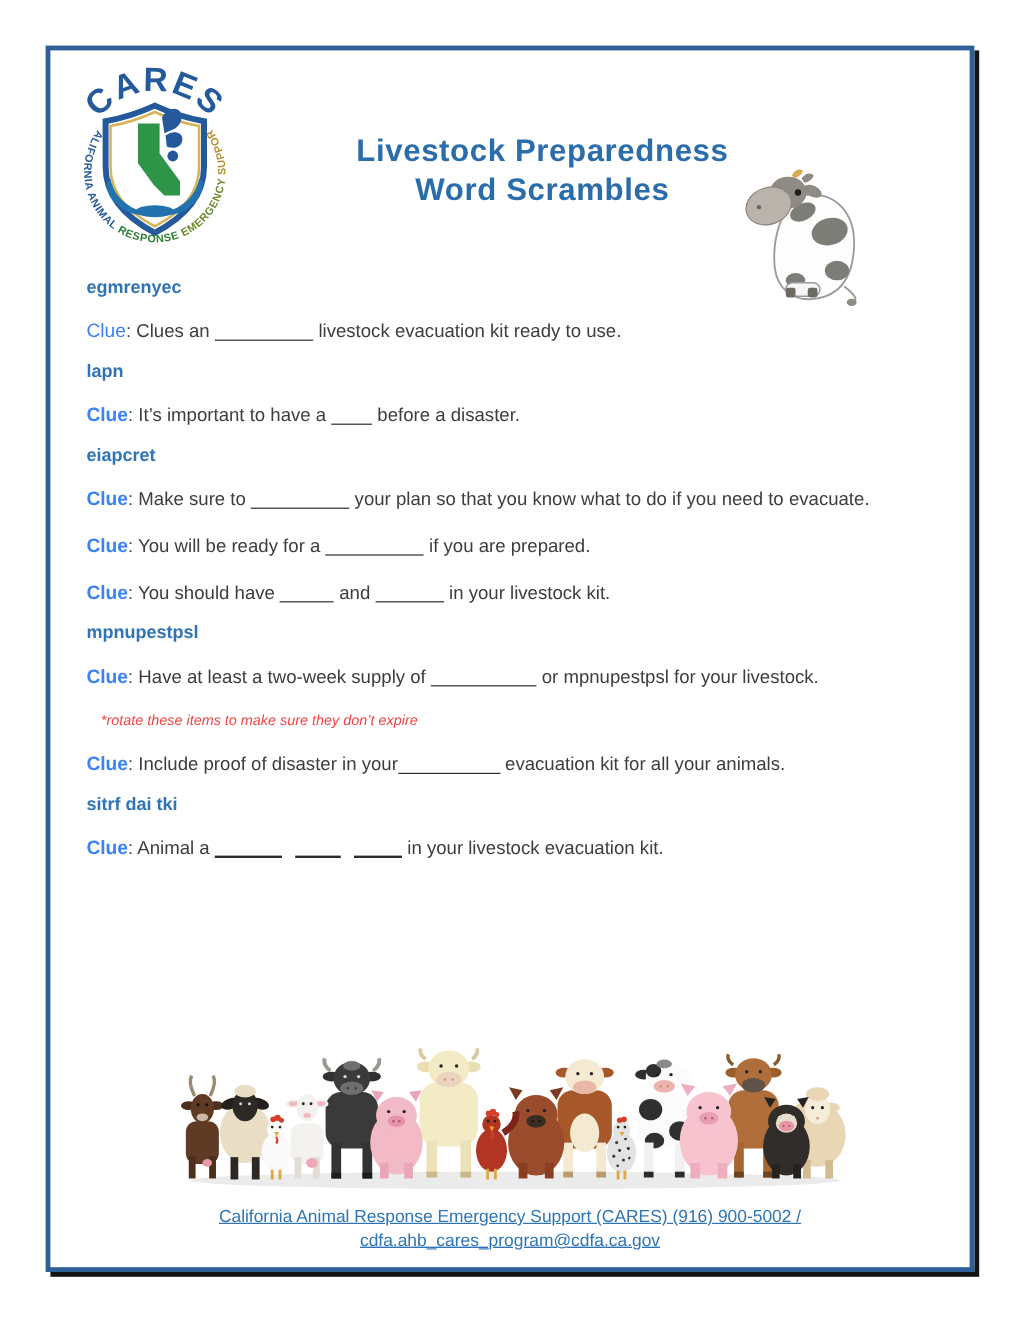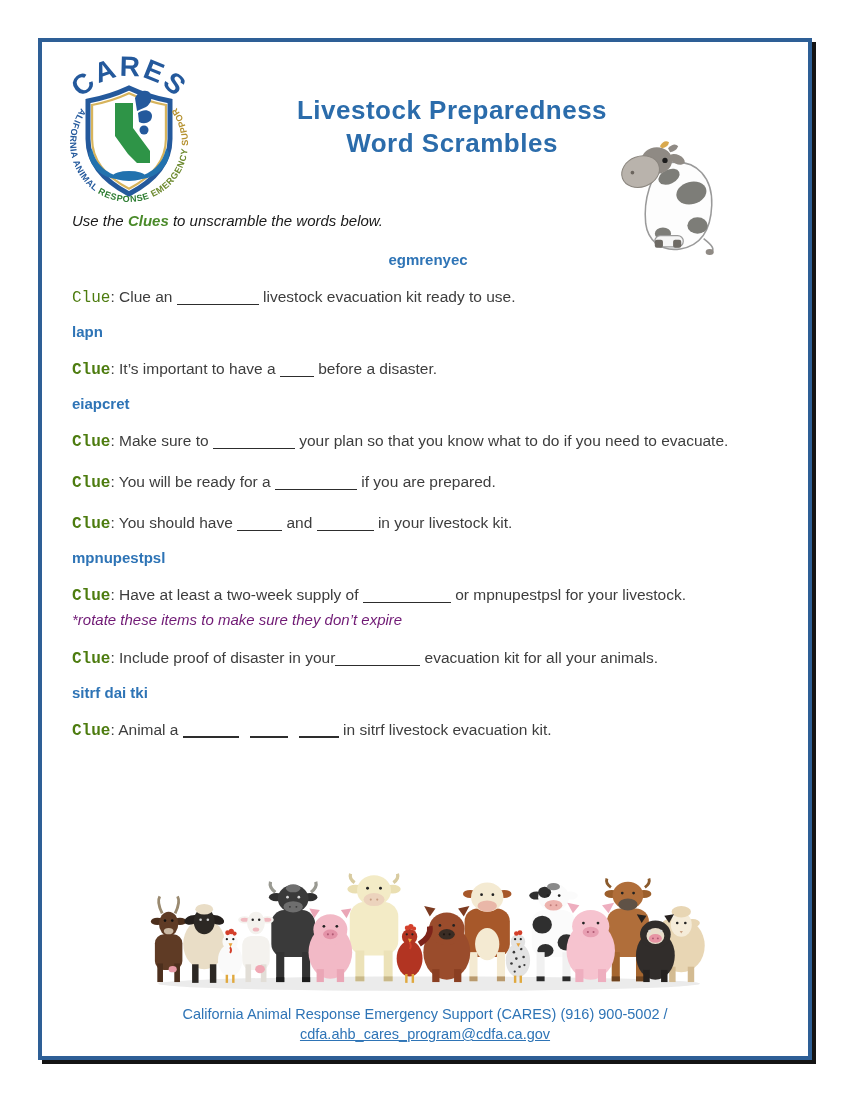--- a/index.html
+++ b/index.html
@@ -8,45 +8,45 @@
     font-family:"Liberation Sans", sans-serif;color:#3d3d3d;overflow:hidden;
   }
   .frame{
     position:absolute;left:38px;top:38px;width:766px;height:1014px;
     border:4px solid #2e5f96;box-shadow:4px 4px 0 #141414;background:#fff;
   }
   .inner{position:absolute;left:0;top:0;width:100%;height:100%;}
 
   .logo{position:absolute;left:12px;top:4px;width:150px;height:158px;}
   .title{
-    position:absolute;left:180px;top:52px;width:460px;text-align:center;
+    position:absolute;left:180px;top:67px;width:460px;text-align:center;
     color:#2b6cab;font-size:26px;font-weight:bold;line-height:33px;letter-spacing:.5px;
   }
   .cow-illo{position:absolute;left:568px;top:92px;width:112px;height:122px;}
 
   .body-copy{position:absolute;left:30px;top:169px;width:712px;}
   .instructions{font-style:italic;font-size:15px;color:#1a1a1a;margin:0;line-height:20px;}
   .instructions .hl{color:#4a8a2a;font-weight:bold;}
 
   .scramble{color:#2e74b6;font-weight:bold;font-size:15px;margin:11px 0 0;line-height:20px;}
-  .scramble.first{margin-top:19px;text-align:center;}
+  .scramble.first{margin-top:19px;}
   .clue{font-size:15.5px;margin:14px 0 0;line-height:25px;color:#3d3d3d;}
   .clue.w-constrain{max-width:660px;}
-  .clue-label{color:#4d7c0f;font-weight:bold;font-size:16px;font-family:Liberation Mono, monospace;}
+  .clue-label{color:#3b82f6;font-weight:bold;font-size:16px;}
   .clue-label.light{font-weight:normal;}
   .colon{color:#3d3d3d;}
   .blank{display:inline-block;height:4px;border-bottom:1.6px solid #2d2d2d;vertical-align:-3px;}
   .blank.bold{border-bottom-width:2.5px;}
   .gap{display:inline-block;width:11px;}
-  .note{font-style:italic;font-size:15px;line-height:22px;color:#701a75;margin:0;}
+  .note{font-style:italic;font-size:12px;line-height:22px;color:#ef4444;margin:12px;}
 
   .animals{position:absolute;left:104px;top:813px;width:566px;height:140px;}
   .footer{
     position:absolute;left:0;top:962px;width:100%;text-align:center;
-    color:#2e74b6;font-size:14.5px;line-height:20px;
+    color:#2e74b6;font-size:14.5px;line-height:20px;text-decoration:underline;
   }
   .footer .email{text-decoration:underline;cursor:pointer;}
 </style>
 </head>
 <body>
 
 <div class="frame">
 <div class="inner">
 
   <svg class="logo" viewBox="0 0 150 158" aria-hidden="true">
@@ -99,43 +99,42 @@
 
     <rect x="44" y="100" width="28" height="11" rx="5.5" fill="#f6f6f6" stroke="#9a9a9a" stroke-width="1.2"></rect>
     <rect x="44" y="104" width="8" height="8" rx="2" fill="#6e6a64"></rect>
     <rect x="62" y="104" width="8" height="8" rx="2" fill="#6e6a64"></rect>
 
     <path d="M92,103 C101,110 104,114 98,117" stroke="#9a9a9a" stroke-width="1.6" fill="none"></path>
     <ellipse cx="98" cy="116" rx="4" ry="3" fill="#8f8a84"></ellipse>
   </svg>
 
   <div class="body-copy">
-    <p class="instructions"><span>Use the </span><span class="hl">Clues</span><span> to unscramble the words below.</span></p>
 
     <p class="scramble first">egmrenyec</p>
-    <p class="clue"><span class="clue-label light">Clue</span><span class="colon">: </span><span>Clue an </span><span class="blank" style="width:82px"></span><span> livestock evacuation kit ready to use.</span></p>
+    <p class="clue"><span class="clue-label light">Clue</span><span class="colon">: </span><span>Clues an </span><span class="blank" style="width:82px"></span><span> livestock evacuation kit ready to use.</span></p>
 
     <p class="scramble">lapn</p>
     <p class="clue"><span class="clue-label">Clue</span><span class="colon">: </span><span>It’s important to have a </span><span class="blank" style="width:34px"></span><span> before a disaster.</span></p>
 
     <p class="scramble">eiapcret</p>
     <p class="clue w-constrain"><span class="clue-label">Clue</span><span class="colon">: </span><span>Make sure to </span><span class="blank" style="width:82px"></span><span> your plan so that you know what to do if you need to evacuate.</span></p>
 
     <p class="clue"><span class="clue-label">Clue</span><span class="colon">: </span><span>You will be ready for a </span><span class="blank" style="width:82px"></span><span> if you are prepared.</span></p>
 
     <p class="clue"><span class="clue-label">Clue</span><span class="colon">: </span><span>You should have </span><span class="blank" style="width:45px"></span><span> and </span><span class="blank" style="width:57px"></span><span> in your livestock kit.</span></p>
 
     <p class="scramble">mpnupestpsl</p>
     <p class="clue"><span class="clue-label">Clue</span><span class="colon">: </span><span>Have at least a two-week supply of </span><span class="blank" style="width:88px"></span><span> or mpnupestpsl for your livestock.</span></p>
     <p class="note">*rotate these items to make sure they don’t expire</p>
 
     <p class="clue"><span class="clue-label">Clue</span><span class="colon">: </span><span>Include proof of disaster in your</span><span class="blank" style="width:85px"></span><span> evacuation kit for all your animals.</span></p>
 
     <p class="scramble">sitrf dai tki</p>
-    <p class="clue"><span class="clue-label">Clue</span><span class="colon">: </span><span>Animal a </span><span class="blank bold" style="width:56px"></span><span class="gap"></span><span class="blank bold" style="width:38px"></span><span class="gap"></span><span class="blank bold" style="width:40px"></span><span> in sitrf livestock evacuation kit.</span></p>
+    <p class="clue"><span class="clue-label">Clue</span><span class="colon">: </span><span>Animal a </span><span class="blank bold" style="width:56px"></span><span class="gap"></span><span class="blank bold" style="width:38px"></span><span class="gap"></span><span class="blank bold" style="width:40px"></span><span> in your livestock evacuation kit.</span></p>
   </div>
 
   <svg class="animals" viewBox="0 0 700 165" preserveAspectRatio="xMidYMax meet" aria-hidden="true">
     <ellipse cx="350" cy="151" rx="335" ry="9" fill="#ebebeb"></ellipse>
 
     <g>
           <g transform="translate(28,0)">
       <path d="M-8,64 q-7,-14 -3,-21" stroke="#9a8a70" stroke-width="3.5" fill="none"></path>
             <path d="M8,64 q7,-14 3,-21" stroke="#9a8a70" stroke-width="3.5" fill="none"></path>
       <rect x="-17" y="90" width="34" height="44" rx="11" fill="#5f3b25"></rect>

